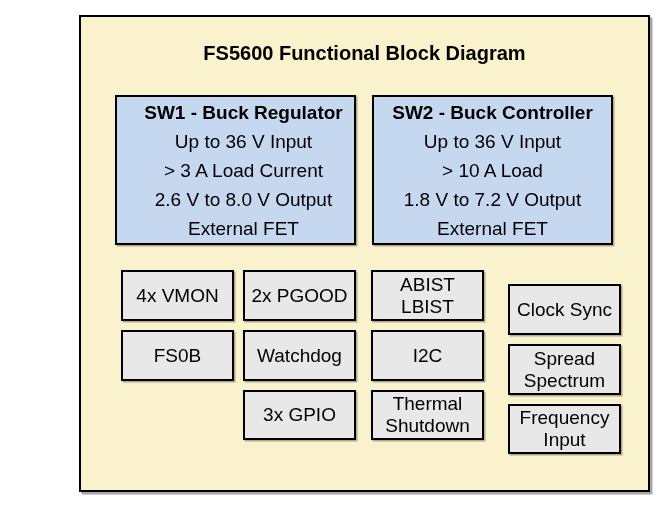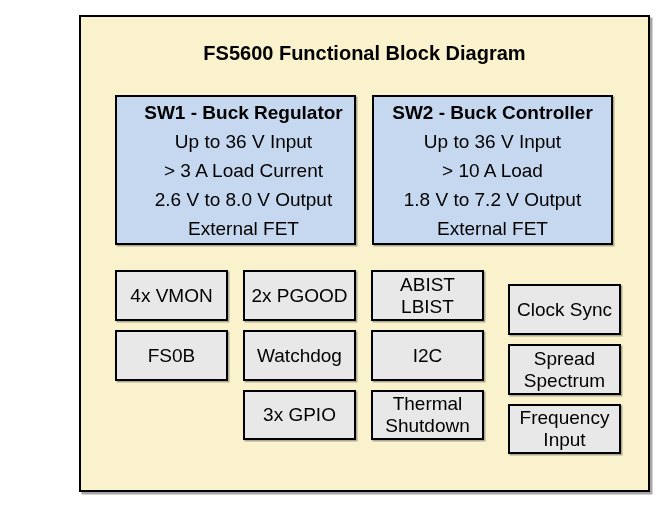--- a/index.html
+++ b/index.html
@@ -75,21 +75,21 @@
     text-align: center;
   }
   .feature .label {
     font-size: 19px;
     line-height: 22px;
     white-space: pre-line;
   }
   .r1 { top: 270px; height: 51px; }
   .r2 { top: 330px; height: 51px; }
   .r3 { top: 390px; height: 50px; }
-  .c1 { left: 115px; }
+  .c1 { left: 121px; }
   .c2 { left: 243px; text-align: right; }
   .c3 { left: 371px; }
   .c4 { left: 508px; margin-top: 14px; }
 </style>
 </head>
 <body>
 
 <div class="canvas">
 
   <div class="panel"></div>

